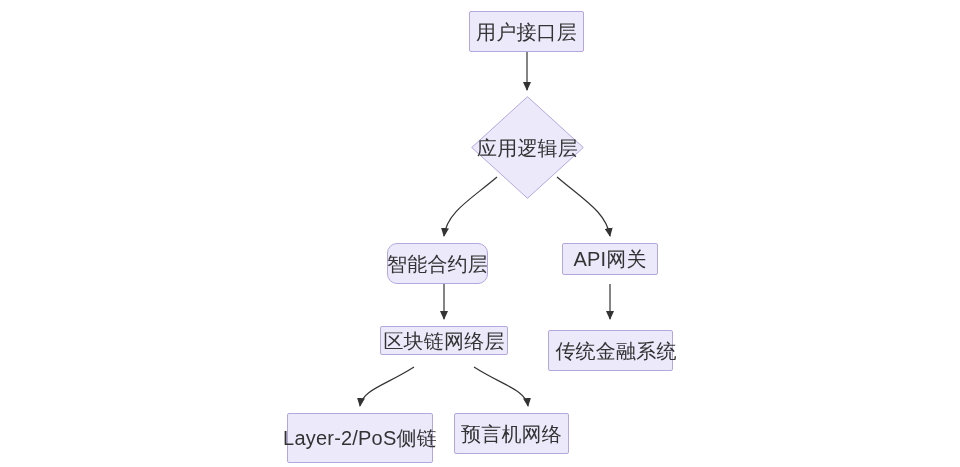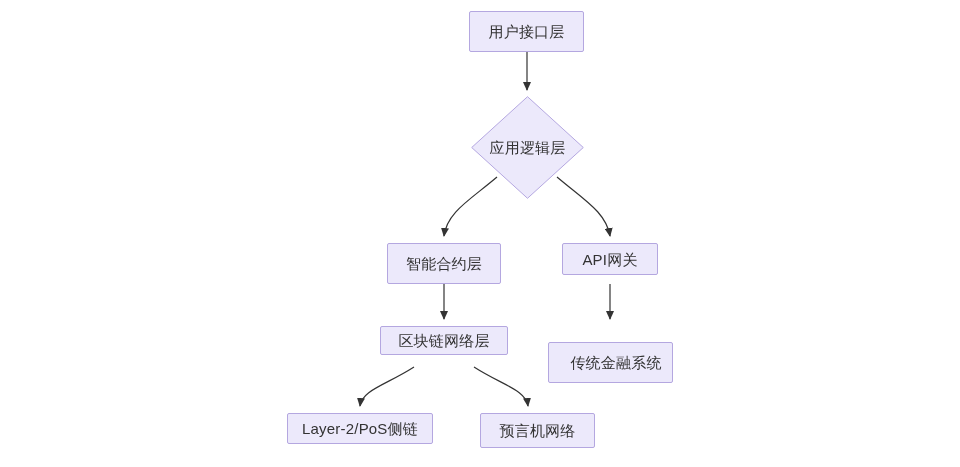--- a/index.html
+++ b/index.html
@@ -26,21 +26,21 @@
     width: 960px;
     height: 467px;
   }
   .node {
     position: absolute;
     box-sizing: border-box;
     display: flex;
     align-items: center;
     justify-content: center;
     color: #333333;
-    font-size: 15px;
+    font-size: 20px;
     line-height: 1;
     white-space: nowrap;
     letter-spacing: 0.2px;
   }
   .node-rect {
     background: #ece9fb;
     border: 1px solid #b4a7e0;
     border-radius: 2px;
   }
   .node-diamond {
@@ -85,33 +85,33 @@
   <div id="node-layer">
       <div class="node node-rect" style="left: 469px; top: 11px; width: 115px; height: 41px;">
         <span>用户接口层</span>
       </div>
       <div class="node node-diamond" style="left: 471px; top: 96px; width: 113px; height: 103px;">
         <svg class="diamond-shape" viewBox="0 0 113 103" preserveAspectRatio="none">
           <polygon points="56.5,0.7 112.3,51.5 56.5,102.3 0.7,51.5" fill="#ece9fb" stroke="#b4a7e0" stroke-width="1"></polygon>
         </svg>
         <span class="diamond-label">应用逻辑层</span>
       </div>
-      <div class="node node-rect" style="left: 387px; top: 243px; width: 114px; height: 41px;">
+      <div class="node node-rect" style="left: 387px; top: 243px; width: 101px; height: 41px; border-radius: 10px;">
         <span>智能合约层</span>
       </div>
       <div class="node node-rect" style="left: 562px; top: 243px; width: 96px; height: 32px;">
         <span>API网关</span>
       </div>
       <div class="node node-rect" style="left: 380px; top: 326px; width: 128px; height: 29px;">
         <span>区块链网络层</span>
       </div>
-      <div class="node node-rect" style="left: 548px; top: 342px; width: 125px; height: 41px; padding-left: 11px;">
+      <div class="node node-rect" style="left: 548px; top: 330px; width: 125px; height: 41px; padding-left: 11px;">
         <span>传统金融系统</span>
       </div>
-      <div class="node node-rect" style="left: 287px; top: 413px; width: 146px; height: 31px;">
+      <div class="node node-rect" style="left: 287px; top: 413px; width: 146px; height: 50px;">
         <span>Layer-2/PoS侧链</span>
       </div>
-      <div class="node node-rect" style="left: 480px; top: 413px; width: 115px; height: 35px;">
+      <div class="node node-rect" style="left: 454px; top: 413px; width: 115px; height: 41px;">
         <span>预言机网络</span>
       </div>
     </div>
 
 </div>
 
 </body></html>

